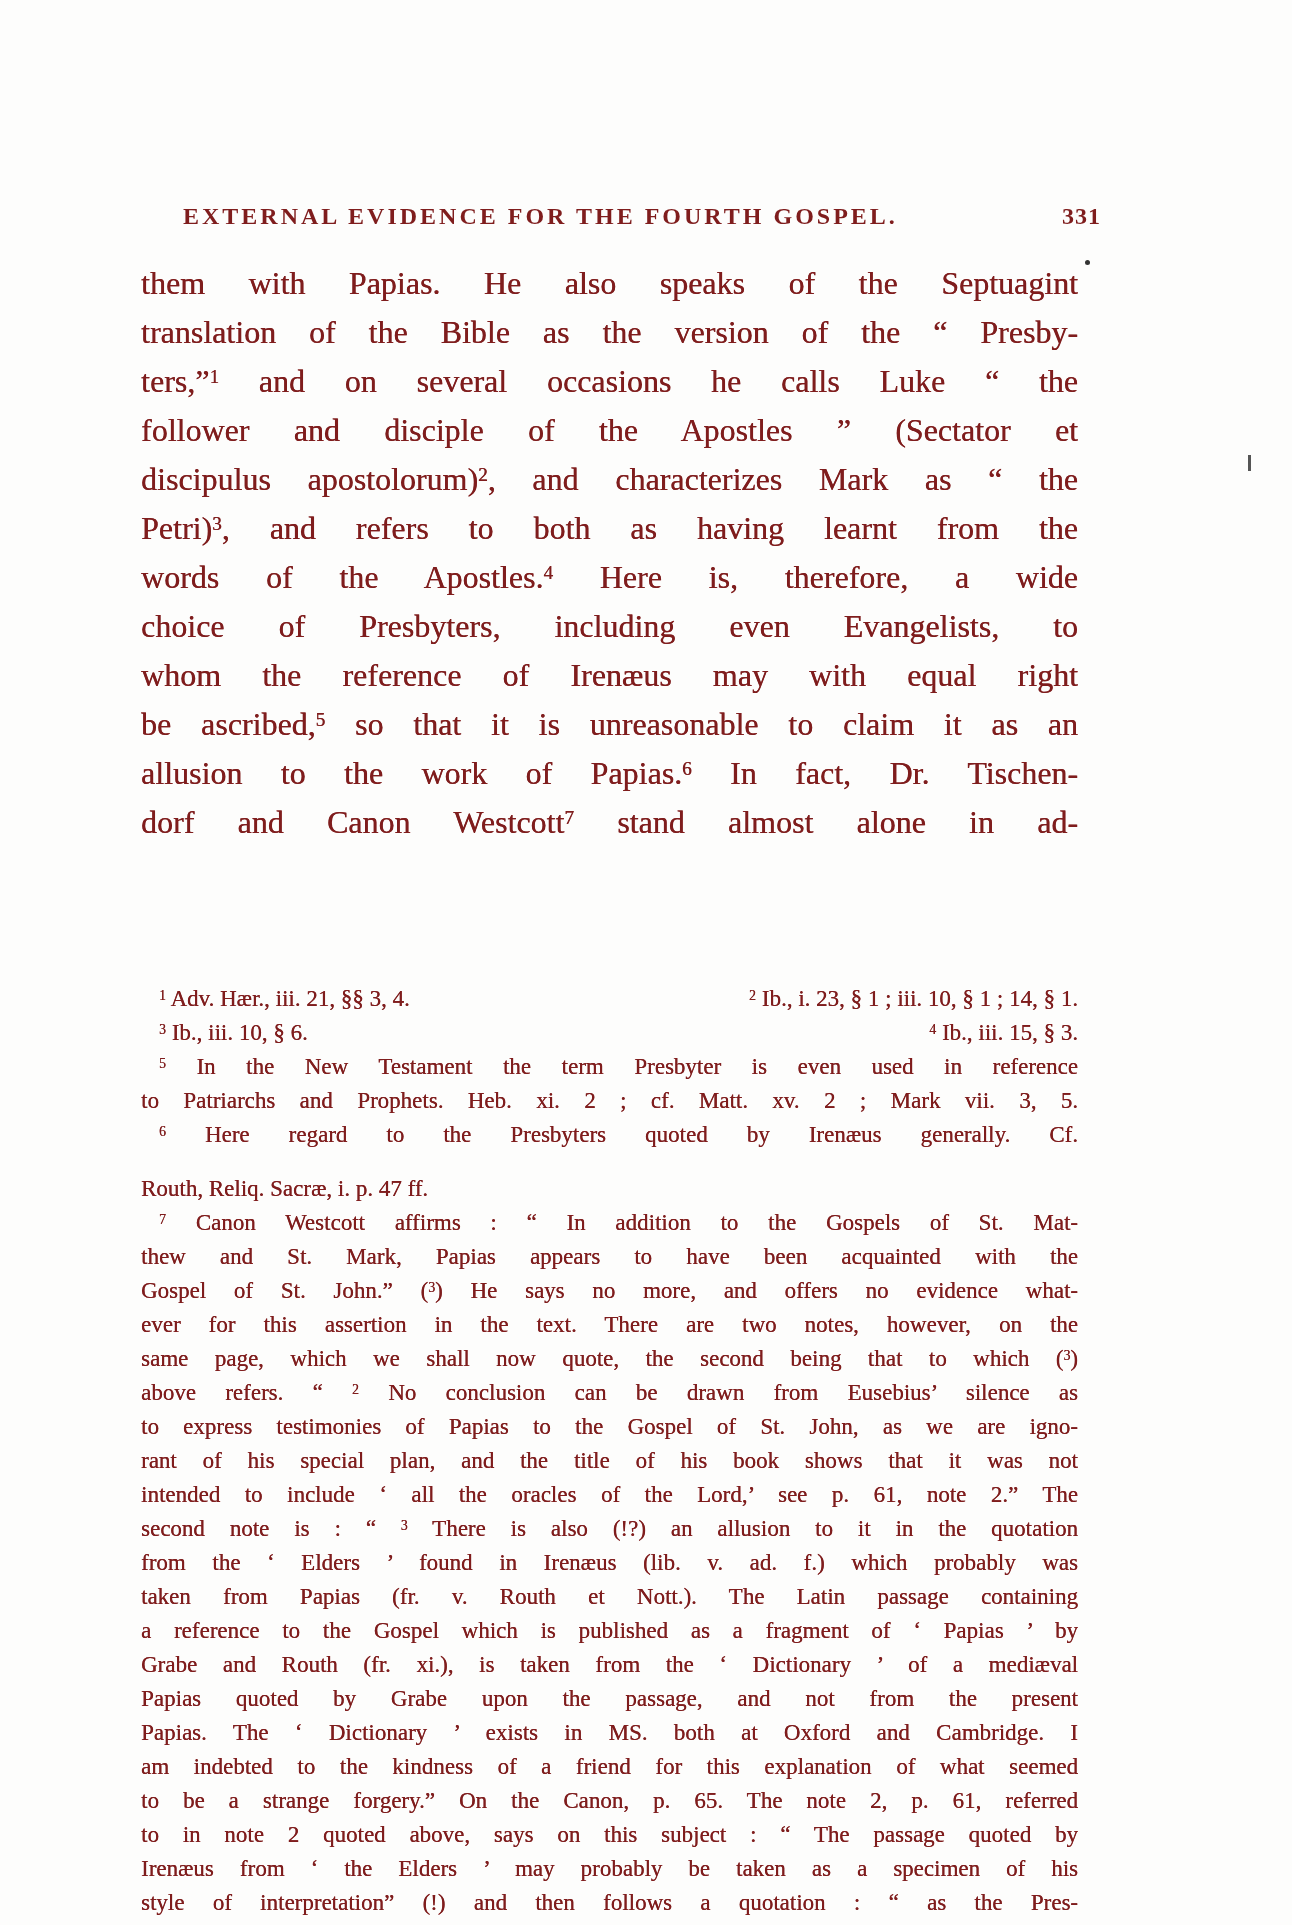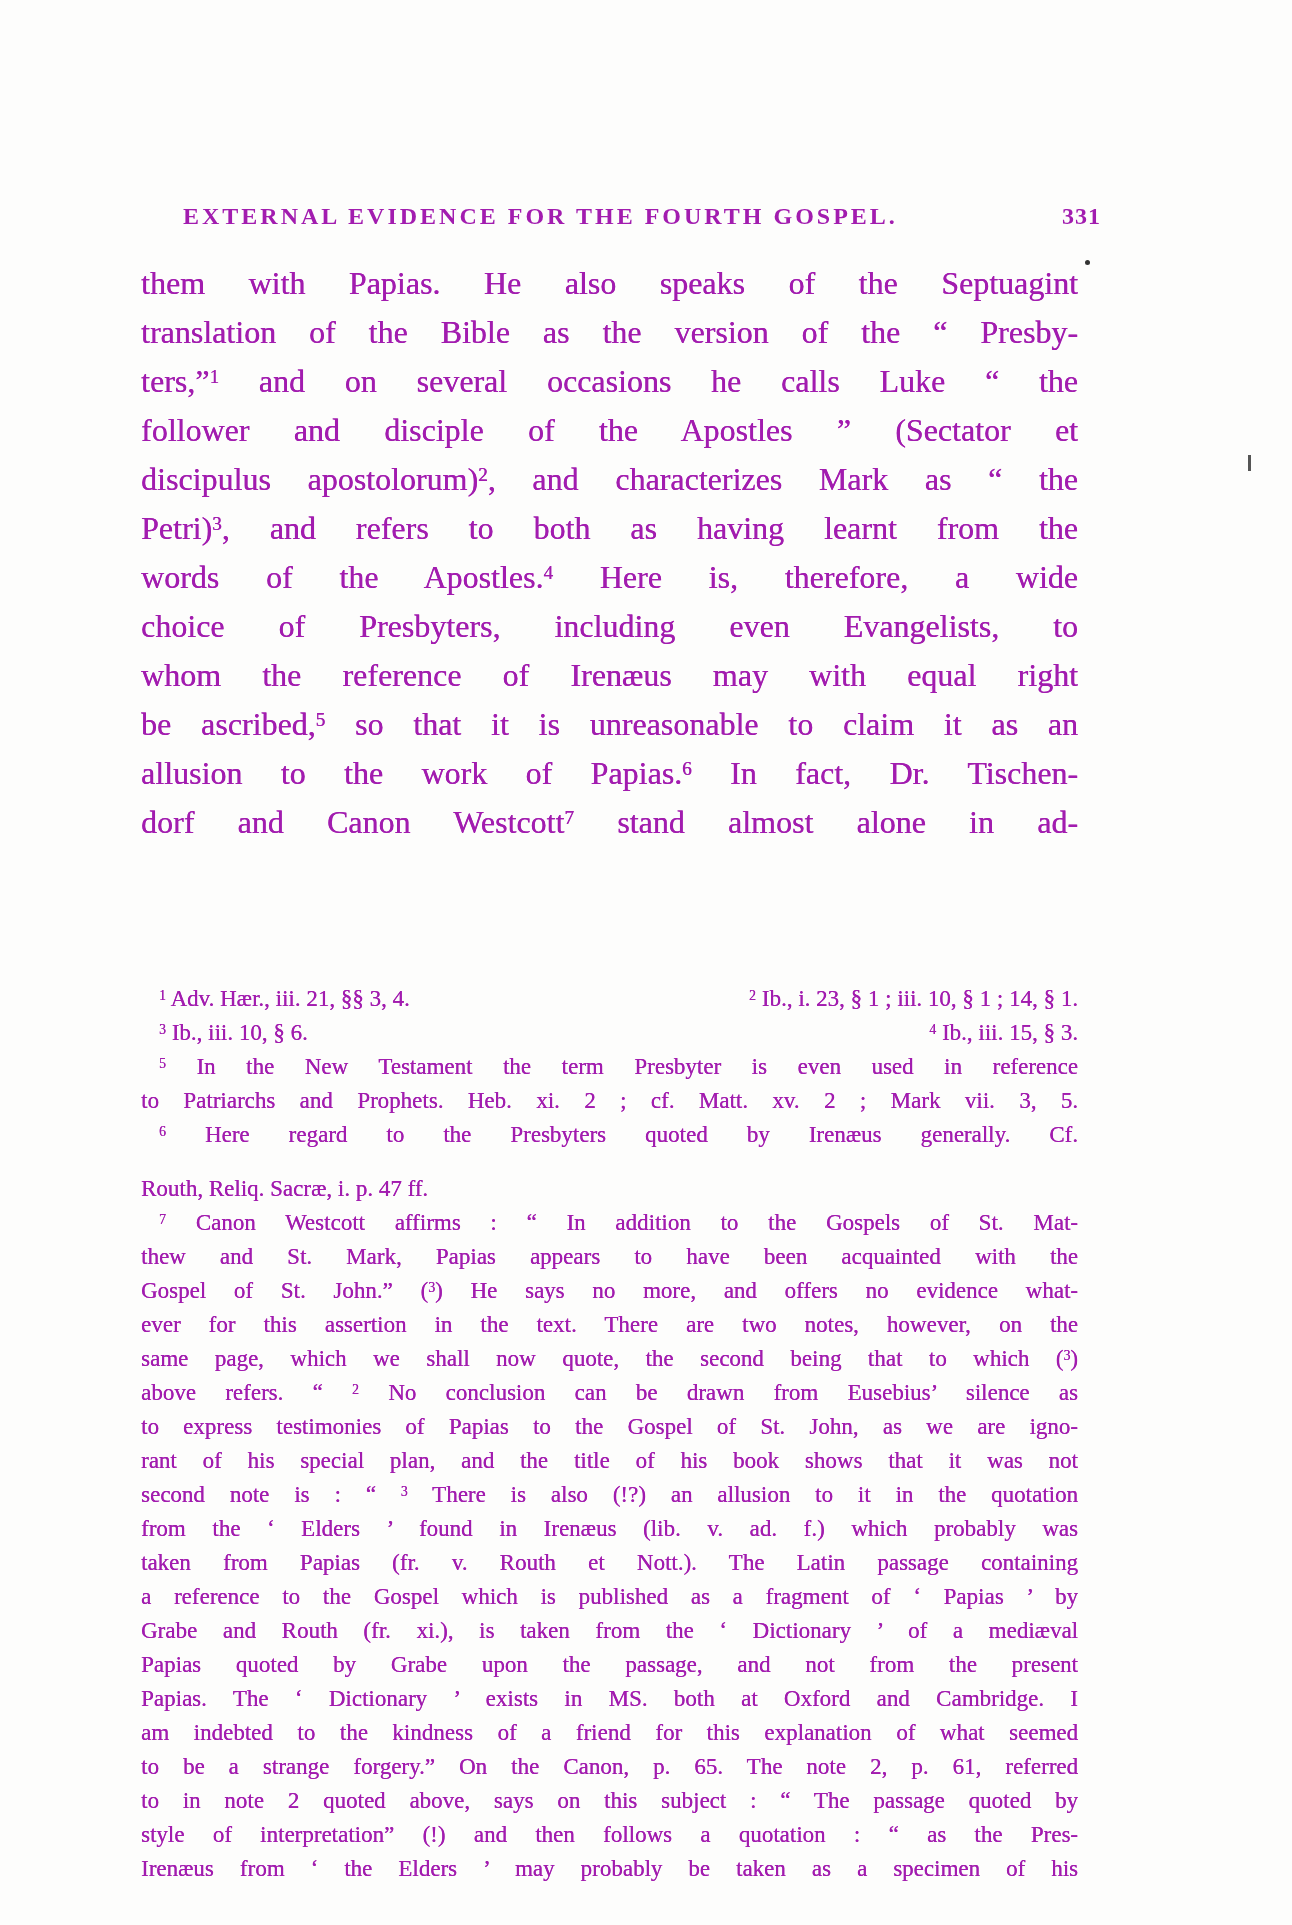--- a/index.html
+++ b/index.html
@@ -1,20 +1,20 @@
 <!DOCTYPE html>
 <html><head>
 <meta charset="utf-8">
 <style>
   html,body{margin:0;padding:0;background:#e8e8e6;}
   .page{
     position:relative;
     width:1292px;height:1925px;
     background:#fdfdfc;
-    color:#a21caf;
+    color:#7f1d1d;
     font-family:"Liberation Serif","DejaVu Serif",serif;
     overflow:hidden;
     margin:0 auto;
   }
   
   .header{
     position:absolute;top:200px;left:141px;width:937px;height:32px;
     font-weight:bold;font-size:24px;line-height:32px;
     white-space:nowrap;
   }
@@ -98,29 +98,30 @@
       <div class="fnline indent"><sup>6</sup><span> Here regard to the Presbyters quoted by Irenæus generally.  Cf.</span></div>
       <div class="fnline nojust"><span class="it">Routh</span><span>, Reliq. Sacræ, i. p. 47 ff.</span></div>
       <div class="fnline indent"><sup>7</sup><span> Canon Westcott affirms :  “ In addition to the Gospels of St. Mat-</span></div>
       <div class="fnline"><span>thew and St. Mark, Papias appears to have been acquainted with the</span></div>
       <div class="fnline"><span>Gospel of St. John.” (</span><sup>3</sup><span>)  He says no more, and offers no evidence what-</span></div>
       <div class="fnline"><span>ever for this assertion in the text.  There are two notes, however, on the</span></div>
       <div class="fnline"><span>same page, which we shall now quote, the second being that to which (</span><sup>3</sup><span>)</span></div>
       <div class="fnline"><span>above refers.  “ </span><sup>2</sup><span> No conclusion can be drawn from Eusebius’ silence as</span></div>
       <div class="fnline"><span>to express testimonies of Papias to the Gospel of St. John, as we are igno-</span></div>
       <div class="fnline"><span>rant of his special plan, and the title of his book shows that it was not</span></div>
+      <div class="fnline"><span>intended to include ‘ all the oracles of the Lord,’ see p. 61, note 2.”  The</span></div>
       <div class="fnline"><span>second note is :  “ </span><sup>3</sup><span> There is also (!?) an allusion to it in the quotation</span></div>
       <div class="fnline"><span>from the ‘ Elders ’ found in Irenæus (lib. v. ad. f.) which probably was</span></div>
       <div class="fnline"><span>taken from Papias (fr. v. Routh et Nott.).  The Latin passage containing</span></div>
       <div class="fnline"><span>a reference to the Gospel which is published as a fragment of ‘ Papias ’ by</span></div>
       <div class="fnline"><span>Grabe and Routh (fr. xi.), is taken from the ‘ Dictionary ’ of a mediæval</span></div>
       <div class="fnline"><span>Papias quoted by Grabe upon the passage, and not from the present</span></div>
       <div class="fnline"><span>Papias.  The ‘ Dictionary ’ exists in MS. both at Oxford and Cambridge.  I</span></div>
       <div class="fnline"><span>am indebted to the kindness of a friend for this explanation of what seemed</span></div>
       <div class="fnline"><span>to be a strange forgery.”  On the Canon, p. 65.  The note 2, p. 61, referred</span></div>
       <div class="fnline"><span>to in note 2 quoted above, says on this subject :  “ The passage quoted by</span></div>
+      <div class="fnline"><span>Irenæus from ‘ the Elders ’ may probably be taken as a specimen of his</span></div>
       <div class="fnline"><span>style of interpretation” (!) and then follows a quotation :  “ as the Pres-</span></div>
-      <div class="fnline"><span>Irenæus from ‘ the Elders ’ may probably be taken as a specimen of his</span></div>
     </div>
 
   <div class="artifact dot"></div>
   <div class="artifact tick"></div>
 </div>
 
 </body></html>

